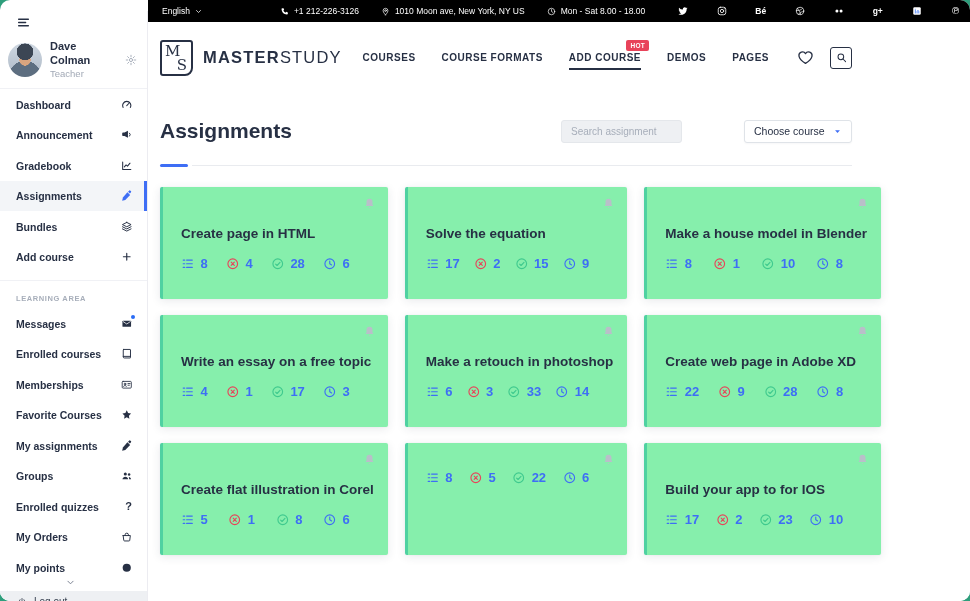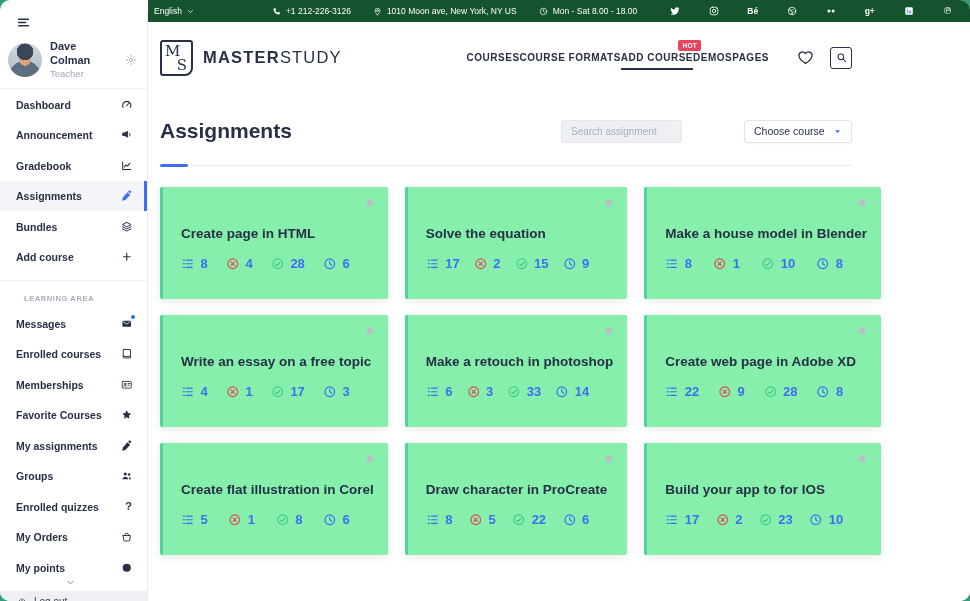--- a/index.html
+++ b/index.html
@@ -8,23 +8,23 @@
     font-family: "Liberation Sans", sans-serif;
     background:#2e9e7c;
     position:relative; overflow:hidden;
     color:#273044;
   }
   .window { position:absolute; inset:0; background:#fff; border-radius:10px; overflow:hidden; }
 
   
   .topbar {
     position:absolute; left:148px; top:0; right:0; height:22px;
-    background:#14532d; color:#fff;
+    background:#000000; color:#fff;
     display:flex; align-items:center;
-    font-size:8.5px; padding:0 40px 0 6px;
+    font-size:8.5px; padding:0 40px 0 14px;
   }
   .tb-group { display:flex; align-items:center; gap:5px; white-space:nowrap; }
   .tb-lang { gap:5px; cursor:pointer; }
   .tb-contacts { margin-left:78px; gap:22px; }
   .tb-ic { display:flex; align-items:center; font-size:9px; }
   .tb-socials { margin-left:24px; display:flex; gap:12px; align-items:center; }
   .soc { width:27px; height:11px; display:flex; align-items:center; justify-content:center; font-size:10px; cursor:pointer; }
   .tb-account { margin-left:22px; gap:6px; }
   .tb-sep { opacity:.55; margin:0 4px; }
   .tb-link { cursor:pointer; }
@@ -51,21 +51,21 @@
   .sb-item {
     height:30.5px; display:flex; align-items:center; justify-content:space-between;
     padding:0 15px 0 16px; font-size:10.5px; font-weight:700; cursor:pointer; position:relative;
   }
   .sb-item .sb-icon { display:flex; font-size:11.5px; color:#273044; position:relative; }
   .sb-item.active { background:#f3f5f8; }
   .sb-item.active::after { content:""; position:absolute; right:0; top:0; bottom:0; width:3px; background:#3e6ef5; }
   .sb-item.active .sb-icon { color:#3e6ef5; }
   .sb-section {
     border-top:1px solid #f0f1f5; margin-top:8px;
-    padding:13px 24px 5px; font-size:7.5px; font-weight:700; letter-spacing:.6px; color:#a7aeba;
+    padding:13px 16px 5px; font-size:7.5px; font-weight:700; letter-spacing:.6px; color:#a7aeba;
   }
   .sb-dot { position:absolute; top:-3px; right:-3px; width:4.5px; height:4.5px; border-radius:50%; background:#2a6cf5; }
   .sb-scroll { position:absolute; bottom:25px; left:66px; font-size:9px; color:#7a8291; z-index:7; display:flex; }
   .sb-logout {
     position:absolute; left:0; right:0; bottom:0; height:21px; z-index:6;
     background:#eef0f3; display:flex; align-items:center; gap:7px;
     padding-left:17px; font-size:10px; color:#3b4453; cursor:pointer;
   }
   .sb-logout .sb-icon { font-size:10px; display:flex; }
 
@@ -77,21 +77,21 @@
   .logo { display:flex; align-items:center; gap:10px; cursor:pointer; }
   .monogram {
     width:33px; height:36px; border:2px solid #273044; border-radius:3px 3px 8px 3px;
     position:relative; font-family:"DejaVu Serif", serif; flex:none;
   }
   .monogram .m1 { position:absolute; left:3px; top:0px; font-size:15px; }
   .monogram .m2 { position:absolute; right:4px; bottom:0px; font-size:15px; }
   .brand { font-size:16.5px; letter-spacing:1.2px; white-space:nowrap; }
   .brand .b { font-weight:800; }
   .brand .l { font-weight:400; }
-  .nav { margin-left:auto; display:flex; align-items:center; }
+  .nav { margin-left:auto; display:flex; align-items:center; gap:26px; }
   .nav-item { position:relative; font-size:10px; font-weight:800; letter-spacing:.5px; cursor:pointer; white-space:nowrap; }
   .nav-item.underlined::after { content:""; position:absolute; left:0; right:0; bottom:-7px; height:2px; background:#273044; }
   .hot-badge {
     position:absolute; top:-12px; right:-8px; background:#e8435a; color:#fff;
     font-size:6.5px; font-weight:700; padding:2px 4px; border-radius:2px; letter-spacing:.3px;
   }
   .hdr-heart { margin-left:28px; display:flex; font-size:17px; cursor:pointer; }
   .hdr-search {
     margin-left:16px; width:22px; height:22px; border:1.5px solid #273044; border-radius:3px;
     display:flex; align-items:center; justify-content:center; font-size:11px; cursor:pointer;
@@ -782,21 +782,20 @@
             </span>
           </div>
         </div>
         <div class="card">
           <span class="bell">
             <svg viewBox="0 0 24 24" width="1em" height="1em" fill="none" stroke="currentColor" stroke-width="2" stroke-linecap="round" stroke-linejoin="round">
               <path fill="currentColor" stroke="none" d="M12 3a5.5 5.5 0 0 0-5.5 5.5V14l-1.6 2.6h14.2L17.5 14V8.5A5.5 5.5 0 0 0 12 3z"></path>
               <path fill="currentColor" stroke="none" d="M10.1 18.4a2 2 0 0 0 3.8 0z"></path>
             </svg>
           </span>
-          <div class="card-title">Draw character in ProCreate</div>
           <div class="stats">
             <span class="stat">
               <span class="ic c0">
                 <svg viewBox="0 0 24 24" width="1em" height="1em" fill="none" stroke="currentColor" stroke-width="2.2" stroke-linecap="round" stroke-linejoin="round">
                   <path d="M4 5.5h2.6M10 5.5h10M4 12h2.6M10 12h10M4 18.5h2.6M10 18.5h10"></path>
                 </svg>
               </span>
               <span class="num">8</span>
             </span>
             <span class="stat">

